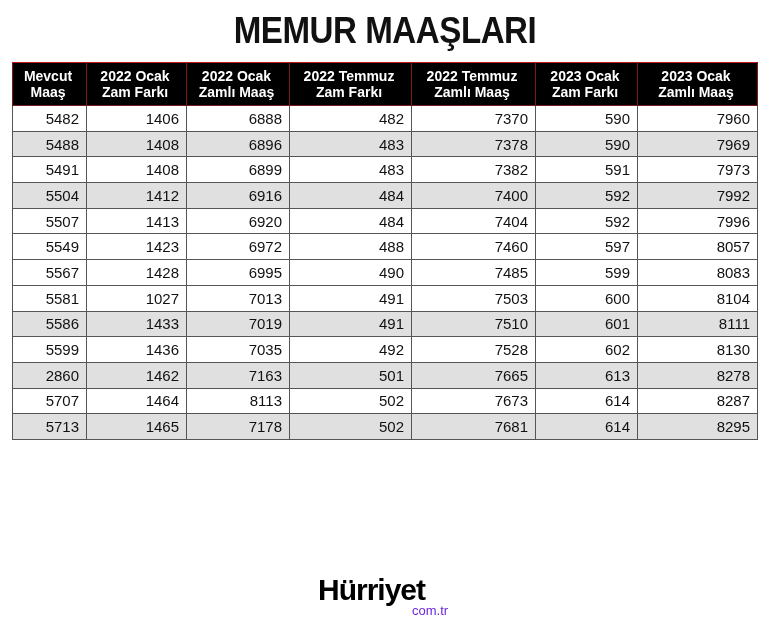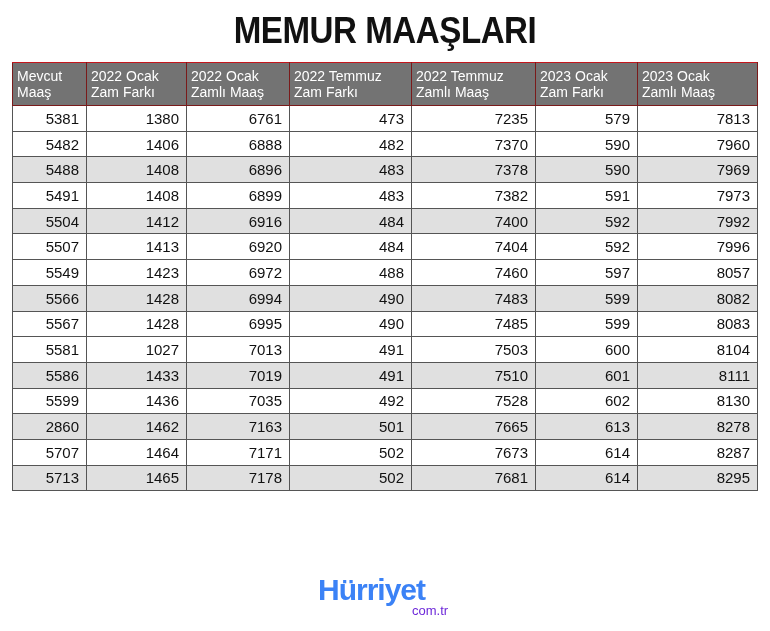--- a/index.html
+++ b/index.html
@@ -1,24 +1,24 @@
 <!DOCTYPE html>
 <html><head>
 <meta charset="utf-8">
 <style>
   html, body { margin:0; padding:0; background:#ffffff; }
   body { width:770px; height:631px; position:relative; overflow:hidden; font-family:"Liberation Sans", sans-serif; }
   .title { position:absolute; left:0; top:10px; width:770px; text-align:center; font-family:"Liberation Sans", sans-serif; font-weight:bold; font-size:36px; letter-spacing:-0.5px; color:#111111; transform:scaleX(0.92); }
   table.salary { position:absolute; left:12px; top:62px; width:745px; border-collapse:collapse; table-layout:fixed; }
-  table.salary th { background:#737373; color:#ffffff; font-weight:normal; font-size:14px; line-height:16px; text-align:left; padding:2px 7px 2px 4px; height:38px; border:1px solid #7a1a1a; border-top:1px solid #c4161c; vertical-align:middle; }
+  table.salary th { background:#000000; color:#ffffff; font-weight:bold; font-size:14px; line-height:16px; text-align:center; padding:2px 7px 2px 4px; height:38px; border:1px solid #7a1a1a; border-top:1px solid #c4161c; vertical-align:middle; }
   table.salary td { font-size:15px; text-align:right; padding:0 7px 0 4px; height:24.7px; border:1px solid #555555; color:#111111; }
   table.salary tr.even td { background:#ffffff; }
   table.salary tr.odd td { background:#e0e0e0; }
   .logo { position:absolute; left:318px; top:575px; }
-  .logo .brand { font-family:"Liberation Sans", sans-serif; font-weight:bold; font-size:30px; color:#3b82f6; letter-spacing:-1px; line-height:30px; }
+  .logo .brand { font-family:"Liberation Sans", sans-serif; font-weight:bold; font-size:30px; color:#000000; letter-spacing:-1px; line-height:30px; }
   .logo .tld { position:absolute; left:94px; top:28px; font-size:13px; color:#6d28d9; font-family:"Liberation Sans", sans-serif; }
 </style>
 </head>
 <body>
 
 <div class="title">MEMUR MAAŞLARI</div>
 
 <table class="salary">
   <colgroup>
     <col style="width:74px">
@@ -34,29 +34,20 @@
       <th><span>Mevcut</span><br><span>Maaş</span></th>
       <th><span>2022 Ocak</span><br><span>Zam Farkı</span></th>
       <th><span>2022 Ocak</span><br><span>Zamlı Maaş</span></th>
       <th><span>2022 Temmuz</span><br><span>Zam Farkı</span></th>
       <th><span>2022 Temmuz</span><br><span>Zamlı Maaş</span></th>
       <th><span>2023 Ocak</span><br><span>Zam Farkı</span></th>
       <th><span>2023 Ocak</span><br><span>Zamlı Maaş</span></th>
     </tr>
   </thead>
   <tbody id="table-body">
-      <tr class="even">
-        <td>5381</td>
-        <td>1380</td>
-        <td>6761</td>
-        <td>473</td>
-        <td>7235</td>
-        <td>579</td>
-        <td>7813</td>
-      </tr>
       <tr class="even">
         <td>5482</td>
         <td>1406</td>
         <td>6888</td>
         <td>482</td>
         <td>7370</td>
         <td>590</td>
         <td>7960</td>
       </tr>
       <tr class="odd">
@@ -97,29 +88,20 @@
       </tr>
       <tr class="even">
         <td>5549</td>
         <td>1423</td>
         <td>6972</td>
         <td>488</td>
         <td>7460</td>
         <td>597</td>
         <td>8057</td>
       </tr>
-      <tr class="odd">
-        <td>5566</td>
-        <td>1428</td>
-        <td>6994</td>
-        <td>490</td>
-        <td>7483</td>
-        <td>599</td>
-        <td>8082</td>
-      </tr>
       <tr class="even">
         <td>5567</td>
         <td>1428</td>
         <td>6995</td>
         <td>490</td>
         <td>7485</td>
         <td>599</td>
         <td>8083</td>
       </tr>
       <tr class="even">
@@ -154,21 +136,21 @@
         <td>1462</td>
         <td>7163</td>
         <td>501</td>
         <td>7665</td>
         <td>613</td>
         <td>8278</td>
       </tr>
       <tr class="even">
         <td>5707</td>
         <td>1464</td>
-        <td>7171</td>
+        <td>8113</td>
         <td>502</td>
         <td>7673</td>
         <td>614</td>
         <td>8287</td>
       </tr>
       <tr class="odd">
         <td>5713</td>
         <td>1465</td>
         <td>7178</td>
         <td>502</td>

